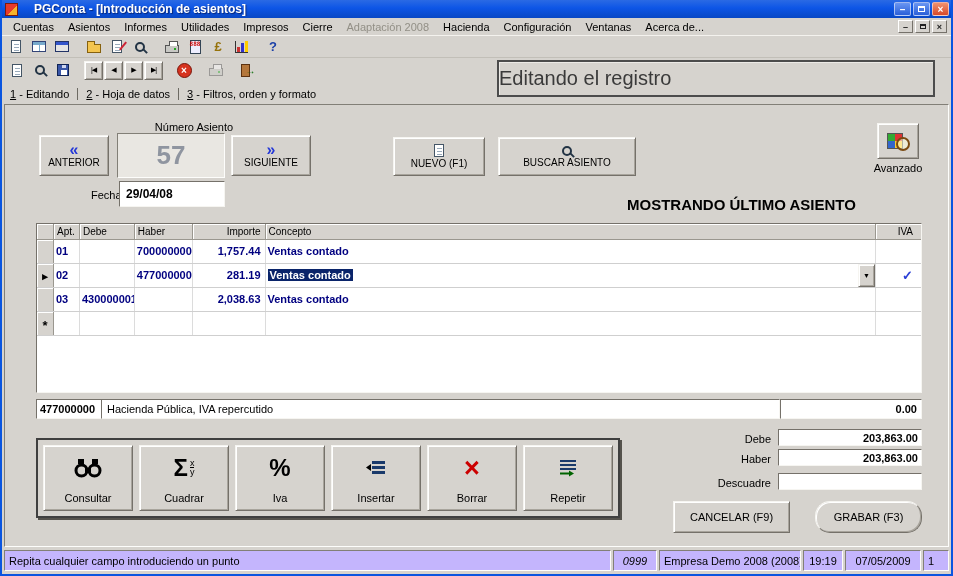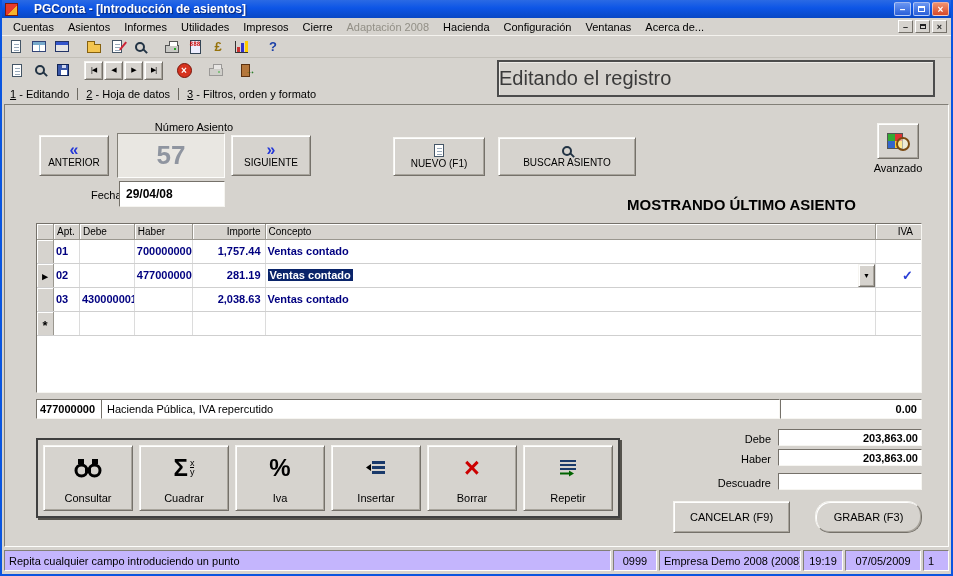--- a/index.html
+++ b/index.html
@@ -169,21 +169,21 @@
 
   .push-btn { display:flex; align-items:center; justify-content:center; }
   #btn-cancelar { left:668px; top:396px; width:117px; height:32px; }
   #btn-grabar { left:810px; top:396px; width:107px; height:32px;border-radius:15px; }
 
   
   .statusbar { position:absolute; left:2px; right:2px; top:550px; height:21px; display:flex; gap:2px; }
   .sb { border:1px solid; border-color:#827f77 #fdfdfb #fdfdfb #827f77; background:#c4b5fd;
         display:flex; align-items:center; padding:0 4px; white-space:nowrap; overflow:hidden; }
   #sb-msg { flex:1; }
-  #sb-code { width:44px; justify-content:center; }
+  #sb-code { width:44px; justify-content:center;font-style:italic; }
   #sb-company { width:142px; }
   #sb-time { width:40px; justify-content:center; }
   #sb-date { width:76px; justify-content:center; }
   #sb-count { width:26px; }
 </style>
 </head>
 <body>
 
 <div class="window">
 

